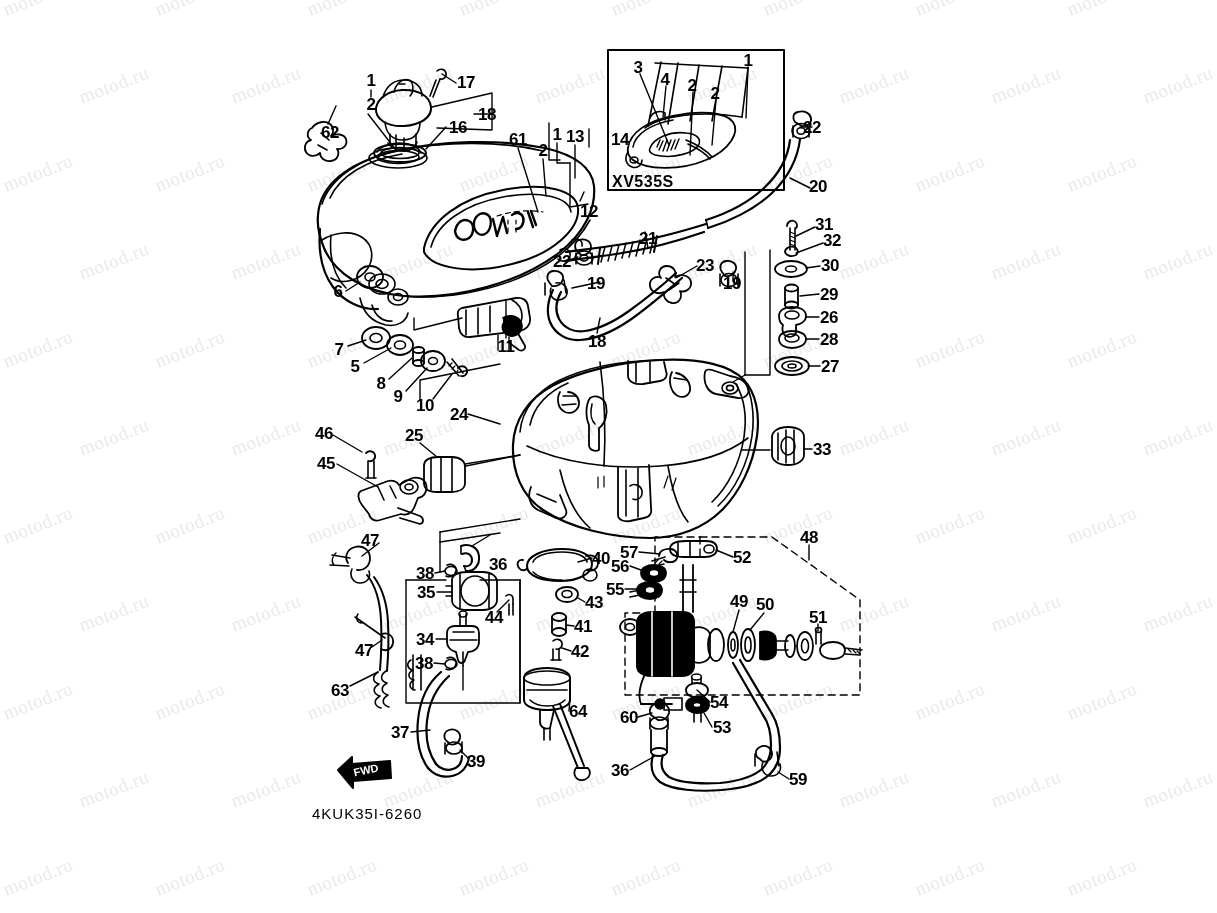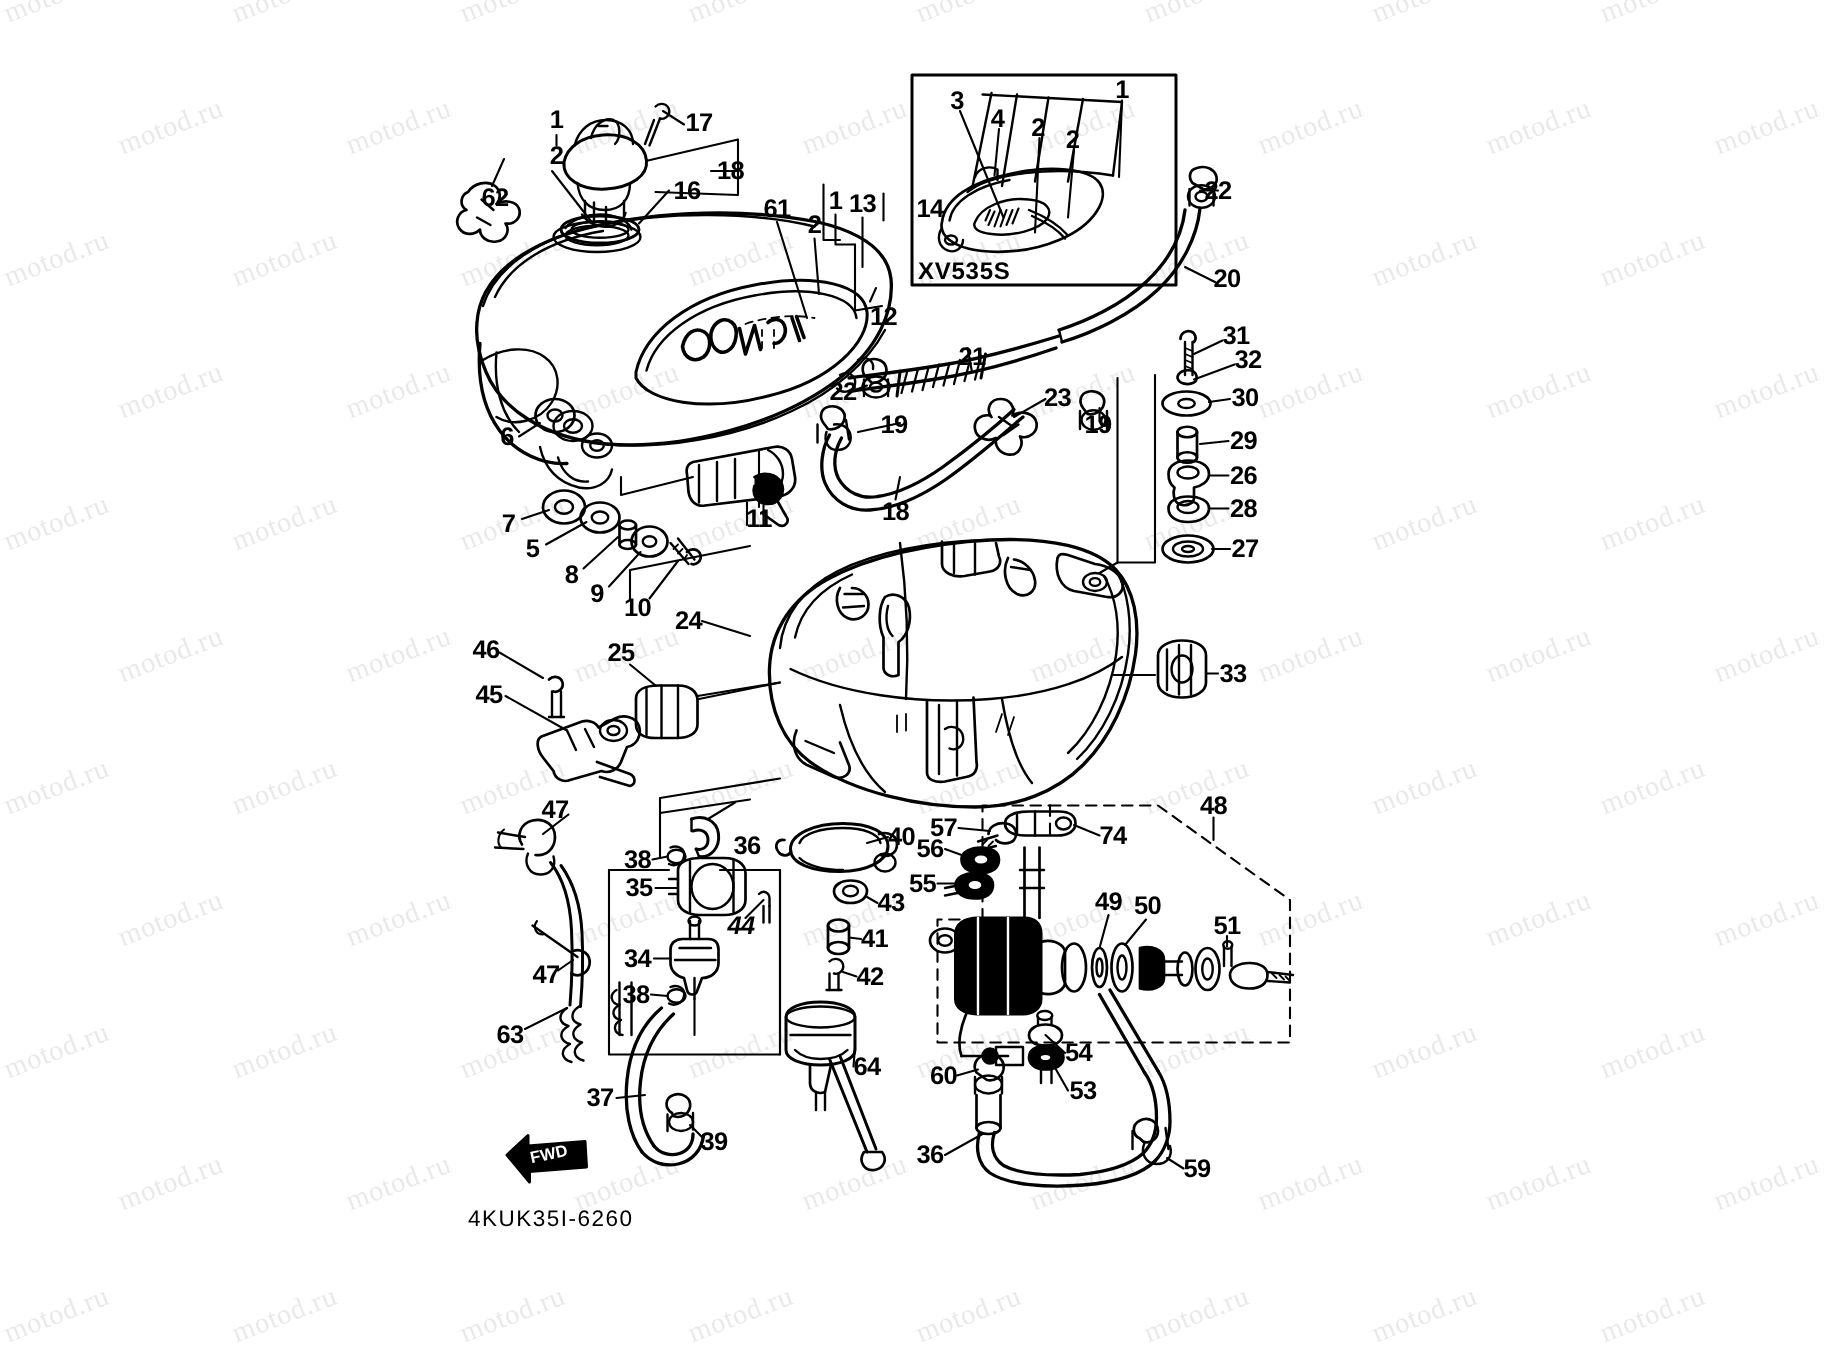--- a/index.html
+++ b/index.html
@@ -785,37 +785,37 @@
       <div class="cn" style="left: 425px; top: 405px;">10</div>
       <div class="cn" style="left: 506px; top: 346px;">11</div>
       <div class="cn" style="left: 459px; top: 414px;">24</div>
       <div class="cn" style="left: 822px; top: 449px;">33</div>
       <div class="cn" style="left: 324px; top: 433px;">46</div>
       <div class="cn" style="left: 326px; top: 463px;">45</div>
       <div class="cn" style="left: 414px; top: 435px;">25</div>
       <div class="cn" style="left: 498px; top: 564px;">36</div>
       <div class="cn" style="left: 425px; top: 573px;">38</div>
       <div class="cn" style="left: 426px; top: 592px;">35</div>
-      <div class="cn" style="left: 494px; top: 617px; font-style: italic;">44</div>
+      <div class="cn" style="left: 494px; top: 617px;">44</div>
       <div class="cn" style="left: 425px; top: 639px;">34</div>
       <div class="cn" style="left: 424px; top: 663px;">38</div>
       <div class="cn" style="left: 370px; top: 540px;">47</div>
       <div class="cn" style="left: 364px; top: 650px;">47</div>
       <div class="cn" style="left: 340px; top: 690px;">63</div>
       <div class="cn" style="left: 400px; top: 732px;">37</div>
       <div class="cn" style="left: 476px; top: 761px;">39</div>
       <div class="cn" style="left: 601px; top: 558px;">40</div>
       <div class="cn" style="left: 594px; top: 602px;">43</div>
       <div class="cn" style="left: 583px; top: 626px;">41</div>
       <div class="cn" style="left: 580px; top: 651px;">42</div>
       <div class="cn" style="left: 578px; top: 711px;">64</div>
       <div class="cn" style="left: 629px; top: 552px;">57</div>
       <div class="cn" style="left: 620px; top: 566px;">56</div>
       <div class="cn" style="left: 615px; top: 589px;">55</div>
-      <div class="cn" style="left: 742px; top: 557px;">74</div>
+      <div class="cn" style="left: 742px; top: 557px;">52</div>
       <div class="cn" style="left: 809px; top: 537px;">48</div>
       <div class="cn" style="left: 739px; top: 601px;">49</div>
       <div class="cn" style="left: 765px; top: 604px;">50</div>
       <div class="cn" style="left: 818px; top: 617px;">51</div>
       <div class="cn" style="left: 719px; top: 702px;">54</div>
       <div class="cn" style="left: 722px; top: 727px;">53</div>
       <div class="cn" style="left: 629px; top: 717px;">60</div>
       <div class="cn" style="left: 620px; top: 770px;">36</div>
       <div class="cn" style="left: 798px; top: 779px;">59</div>
       <div class="cn" style="left: 638px; top: 67px;">3</div>

